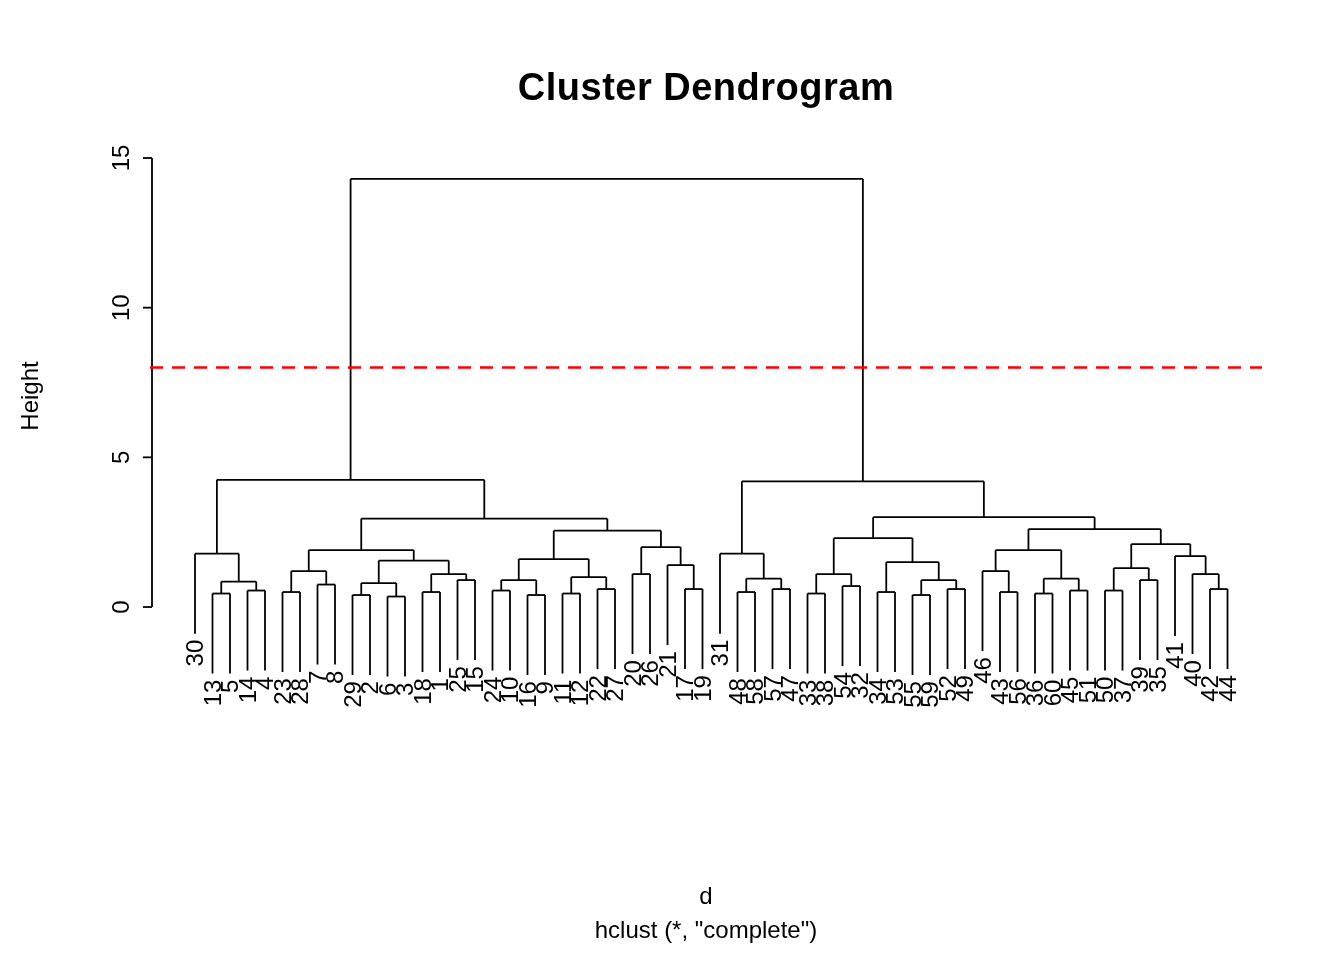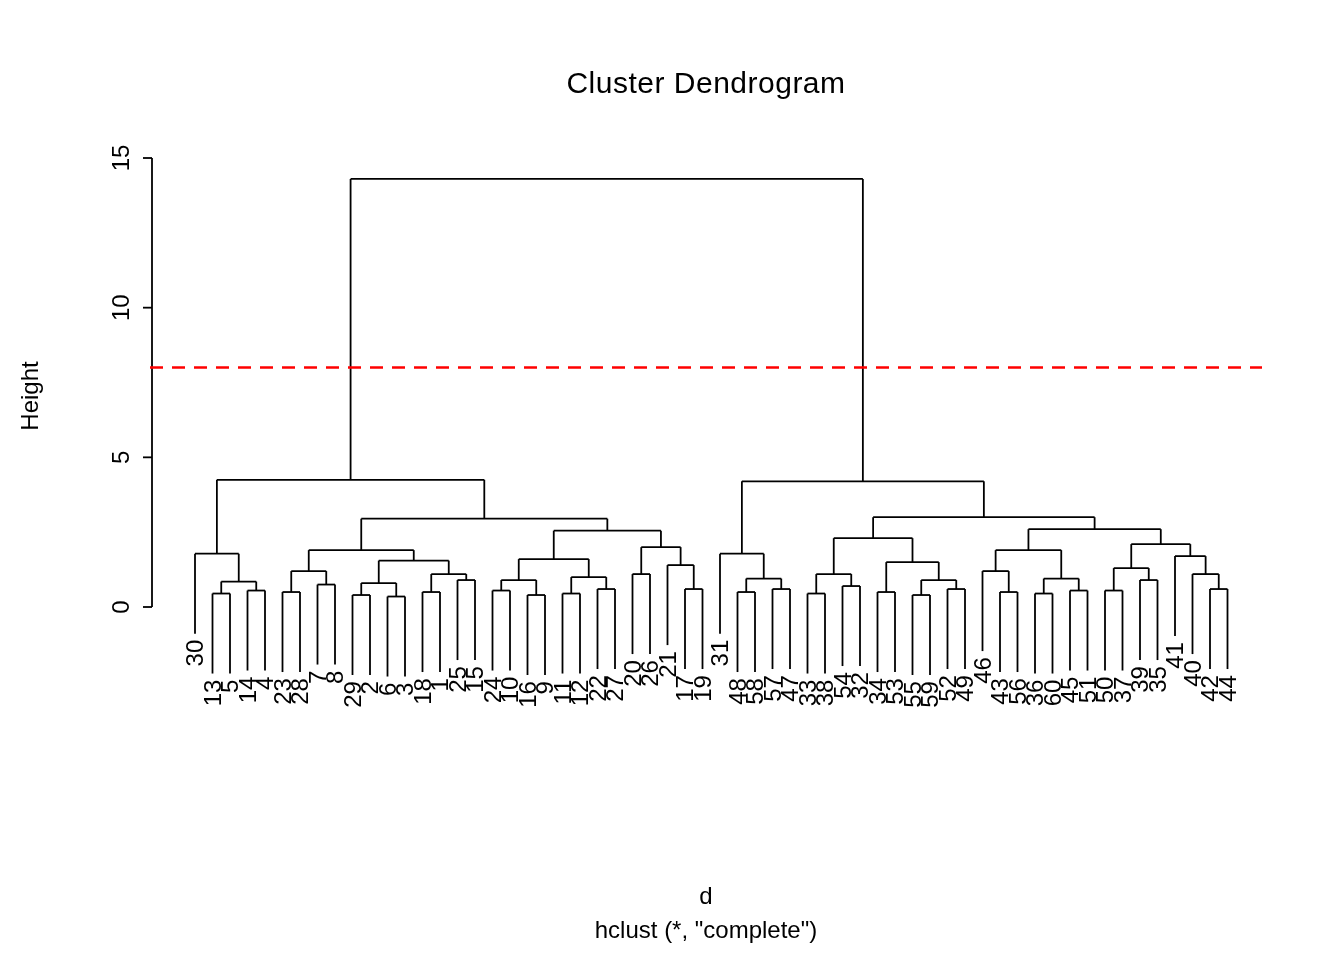--- a/index.html
+++ b/index.html
@@ -1,20 +1,20 @@
 <!DOCTYPE html>
 <html><head>
 <meta charset="utf-8">
 <style>
   html,body{margin:0;padding:0;background:#ffffff;}
   body{width:1344px;height:960px;position:relative;overflow:hidden;
        font-family:"Liberation Sans", sans-serif;color:#000;}
   .abs{position:absolute;}
   .plot-title{left:150px;width:1112px;top:66px;text-align:center;
-              font-size:30px;font-weight:normal;letter-spacing:0.5px;}
+              font-size:38px;font-weight:bold;letter-spacing:0.5px;}
   .y-label{left:-31px;top:382px;width:122px;text-align:center;
            font-size:24px;transform:rotate(-90deg);}
   .cap1{left:150px;width:1112px;top:882px;text-align:center;font-size:24px;}
   .cap2{left:150px;width:1112px;top:916px;text-align:center;font-size:24px;}
   svg{position:absolute;left:0;top:0;}
   svg text{font-family:"Liberation Sans", sans-serif;font-size:24px;fill:#000;}
 </style>
 </head>
 <body>
 

